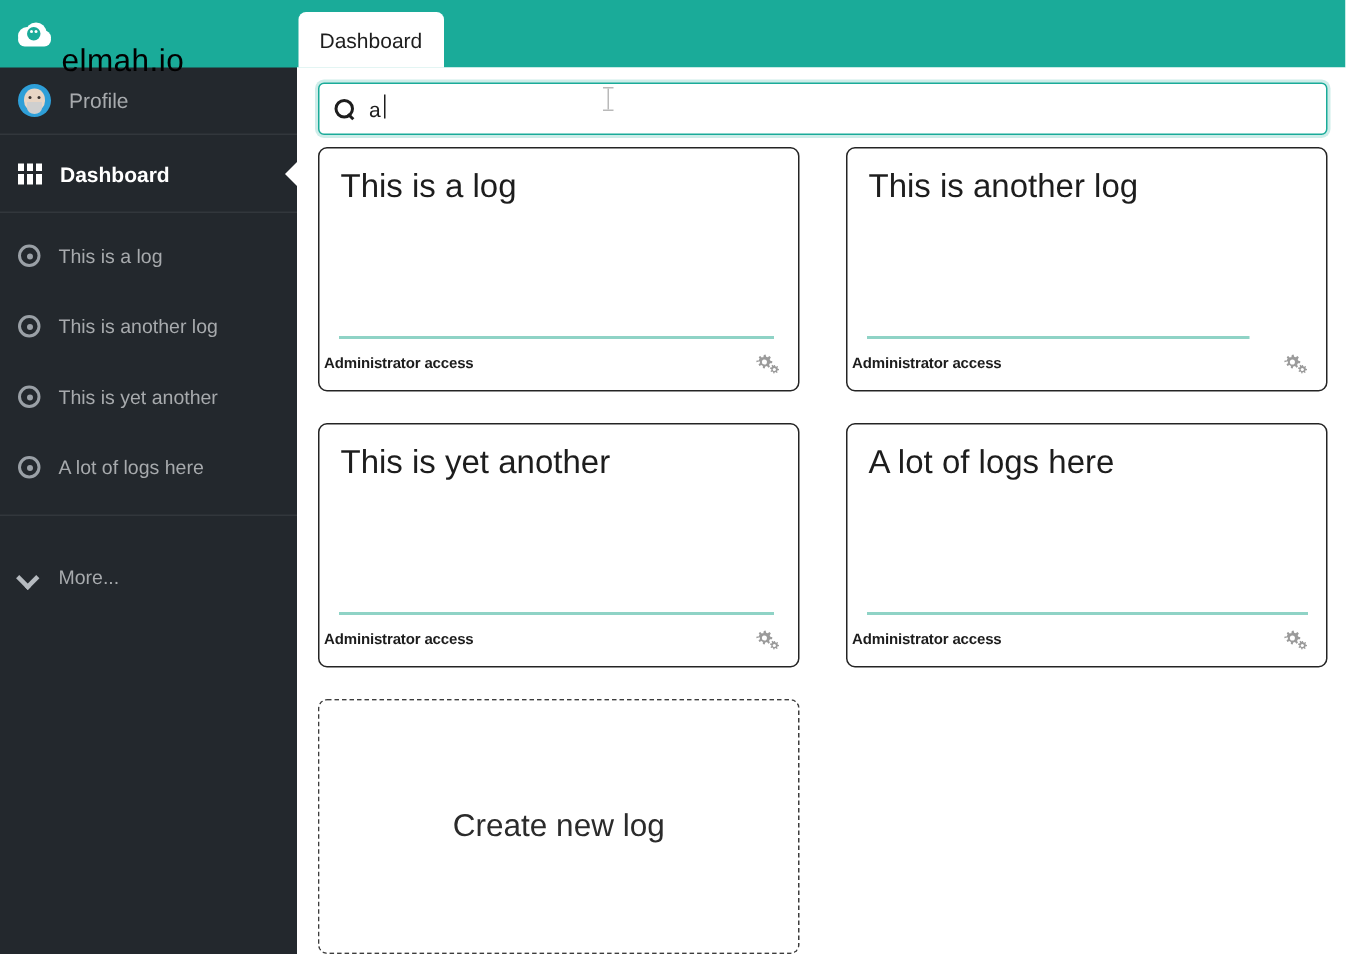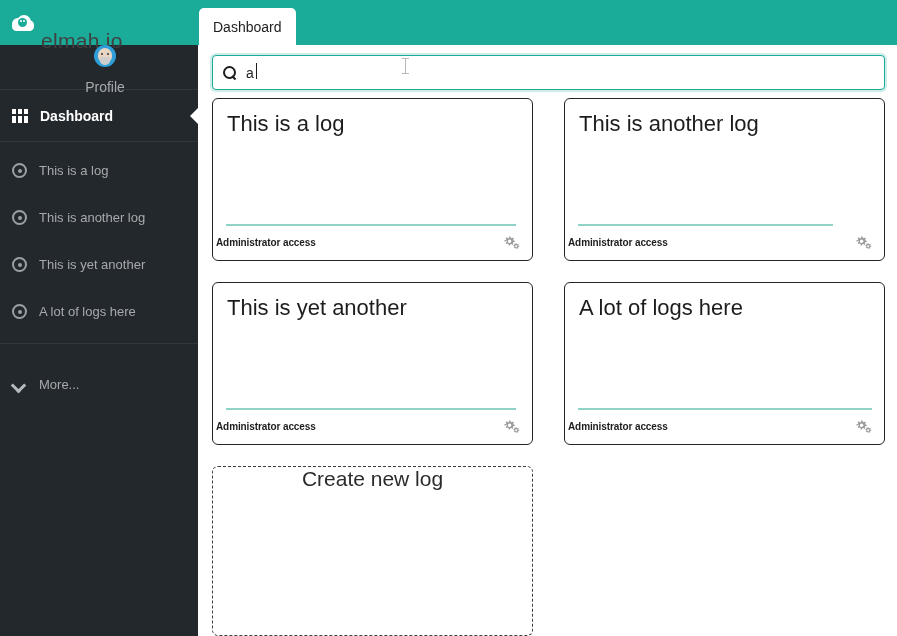--- a/index.html
+++ b/index.html
@@ -78,36 +78,35 @@
     content: "";
     position: absolute;
     width: 2px; height: 2px;
     background: #ffffff;
     border-radius: 50%;
     top: 2px;
   }
   .brand-logo .face::before { left: 1.5px; }
   .brand-logo .face::after  { left: 5px; }
   .brand-text {
-    color: #404040;
+    color: #000000;
     font-size: 21px;
     letter-spacing: 0.3px;
     font-weight: 400;
     line-height: 1;
     margin-top: 35px;
   }
 
   .nav-profile {
     height: 45px;
     display: flex;
     align-items: center;
     padding-left: 12px;
     gap: 12px;
     border-bottom: 1px solid #32373c;
-    flex-direction: column;
   }
   .avatar {
     position: relative;
     width: 22px; height: 22px;
     border-radius: 50%;
     background: #2e9fd8;
     flex: 0 0 auto;
     overflow: hidden;
   }
   .avatar .head {
@@ -347,21 +346,21 @@
   }
   .cogs-icon { width: 17px; height: 15px; display: block; }
 
   .card-new {
     width: 321px;
     height: 170px;
     border: 1px dashed #3d3d3d;
     border-radius: 6px;
     background: #ffffff;
     display: flex;
-    align-items: flex-start;
+    align-items: center;
     justify-content: center;
   }
   .card-new .label {
     font-size: 21px;
     color: #2b2b2b;
   }
 
   
   .ibeam {
     position: absolute;

